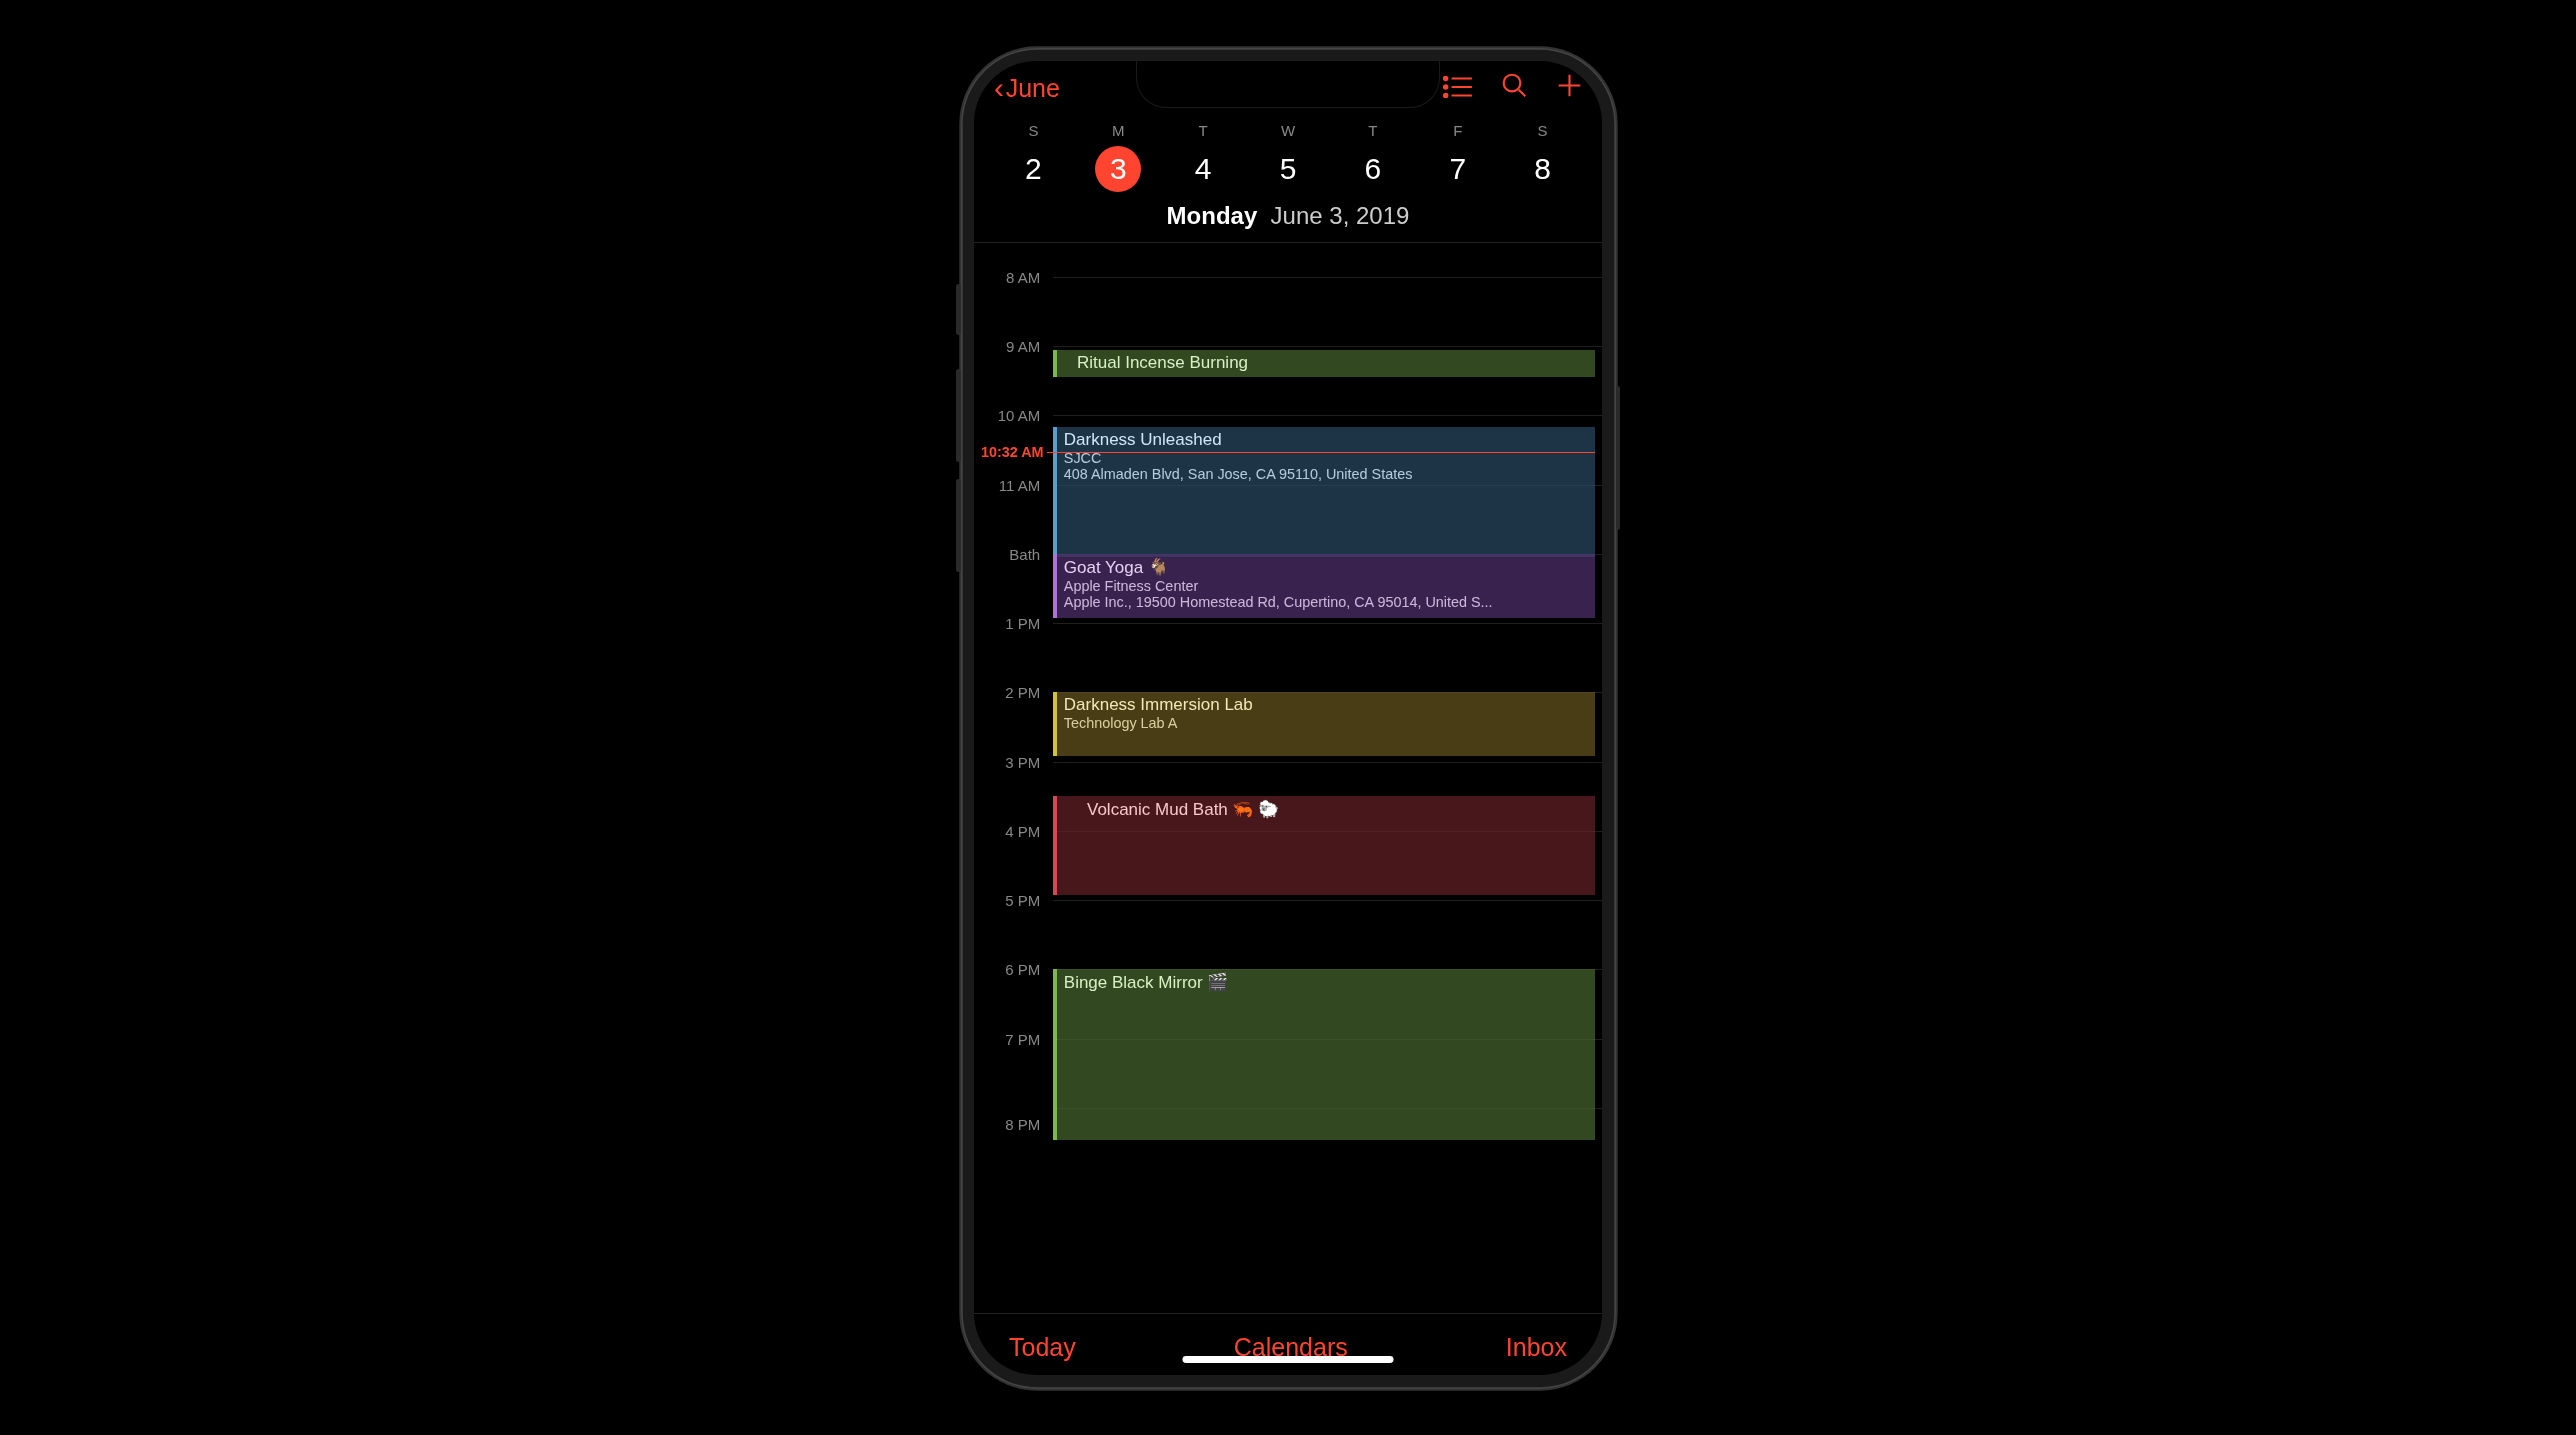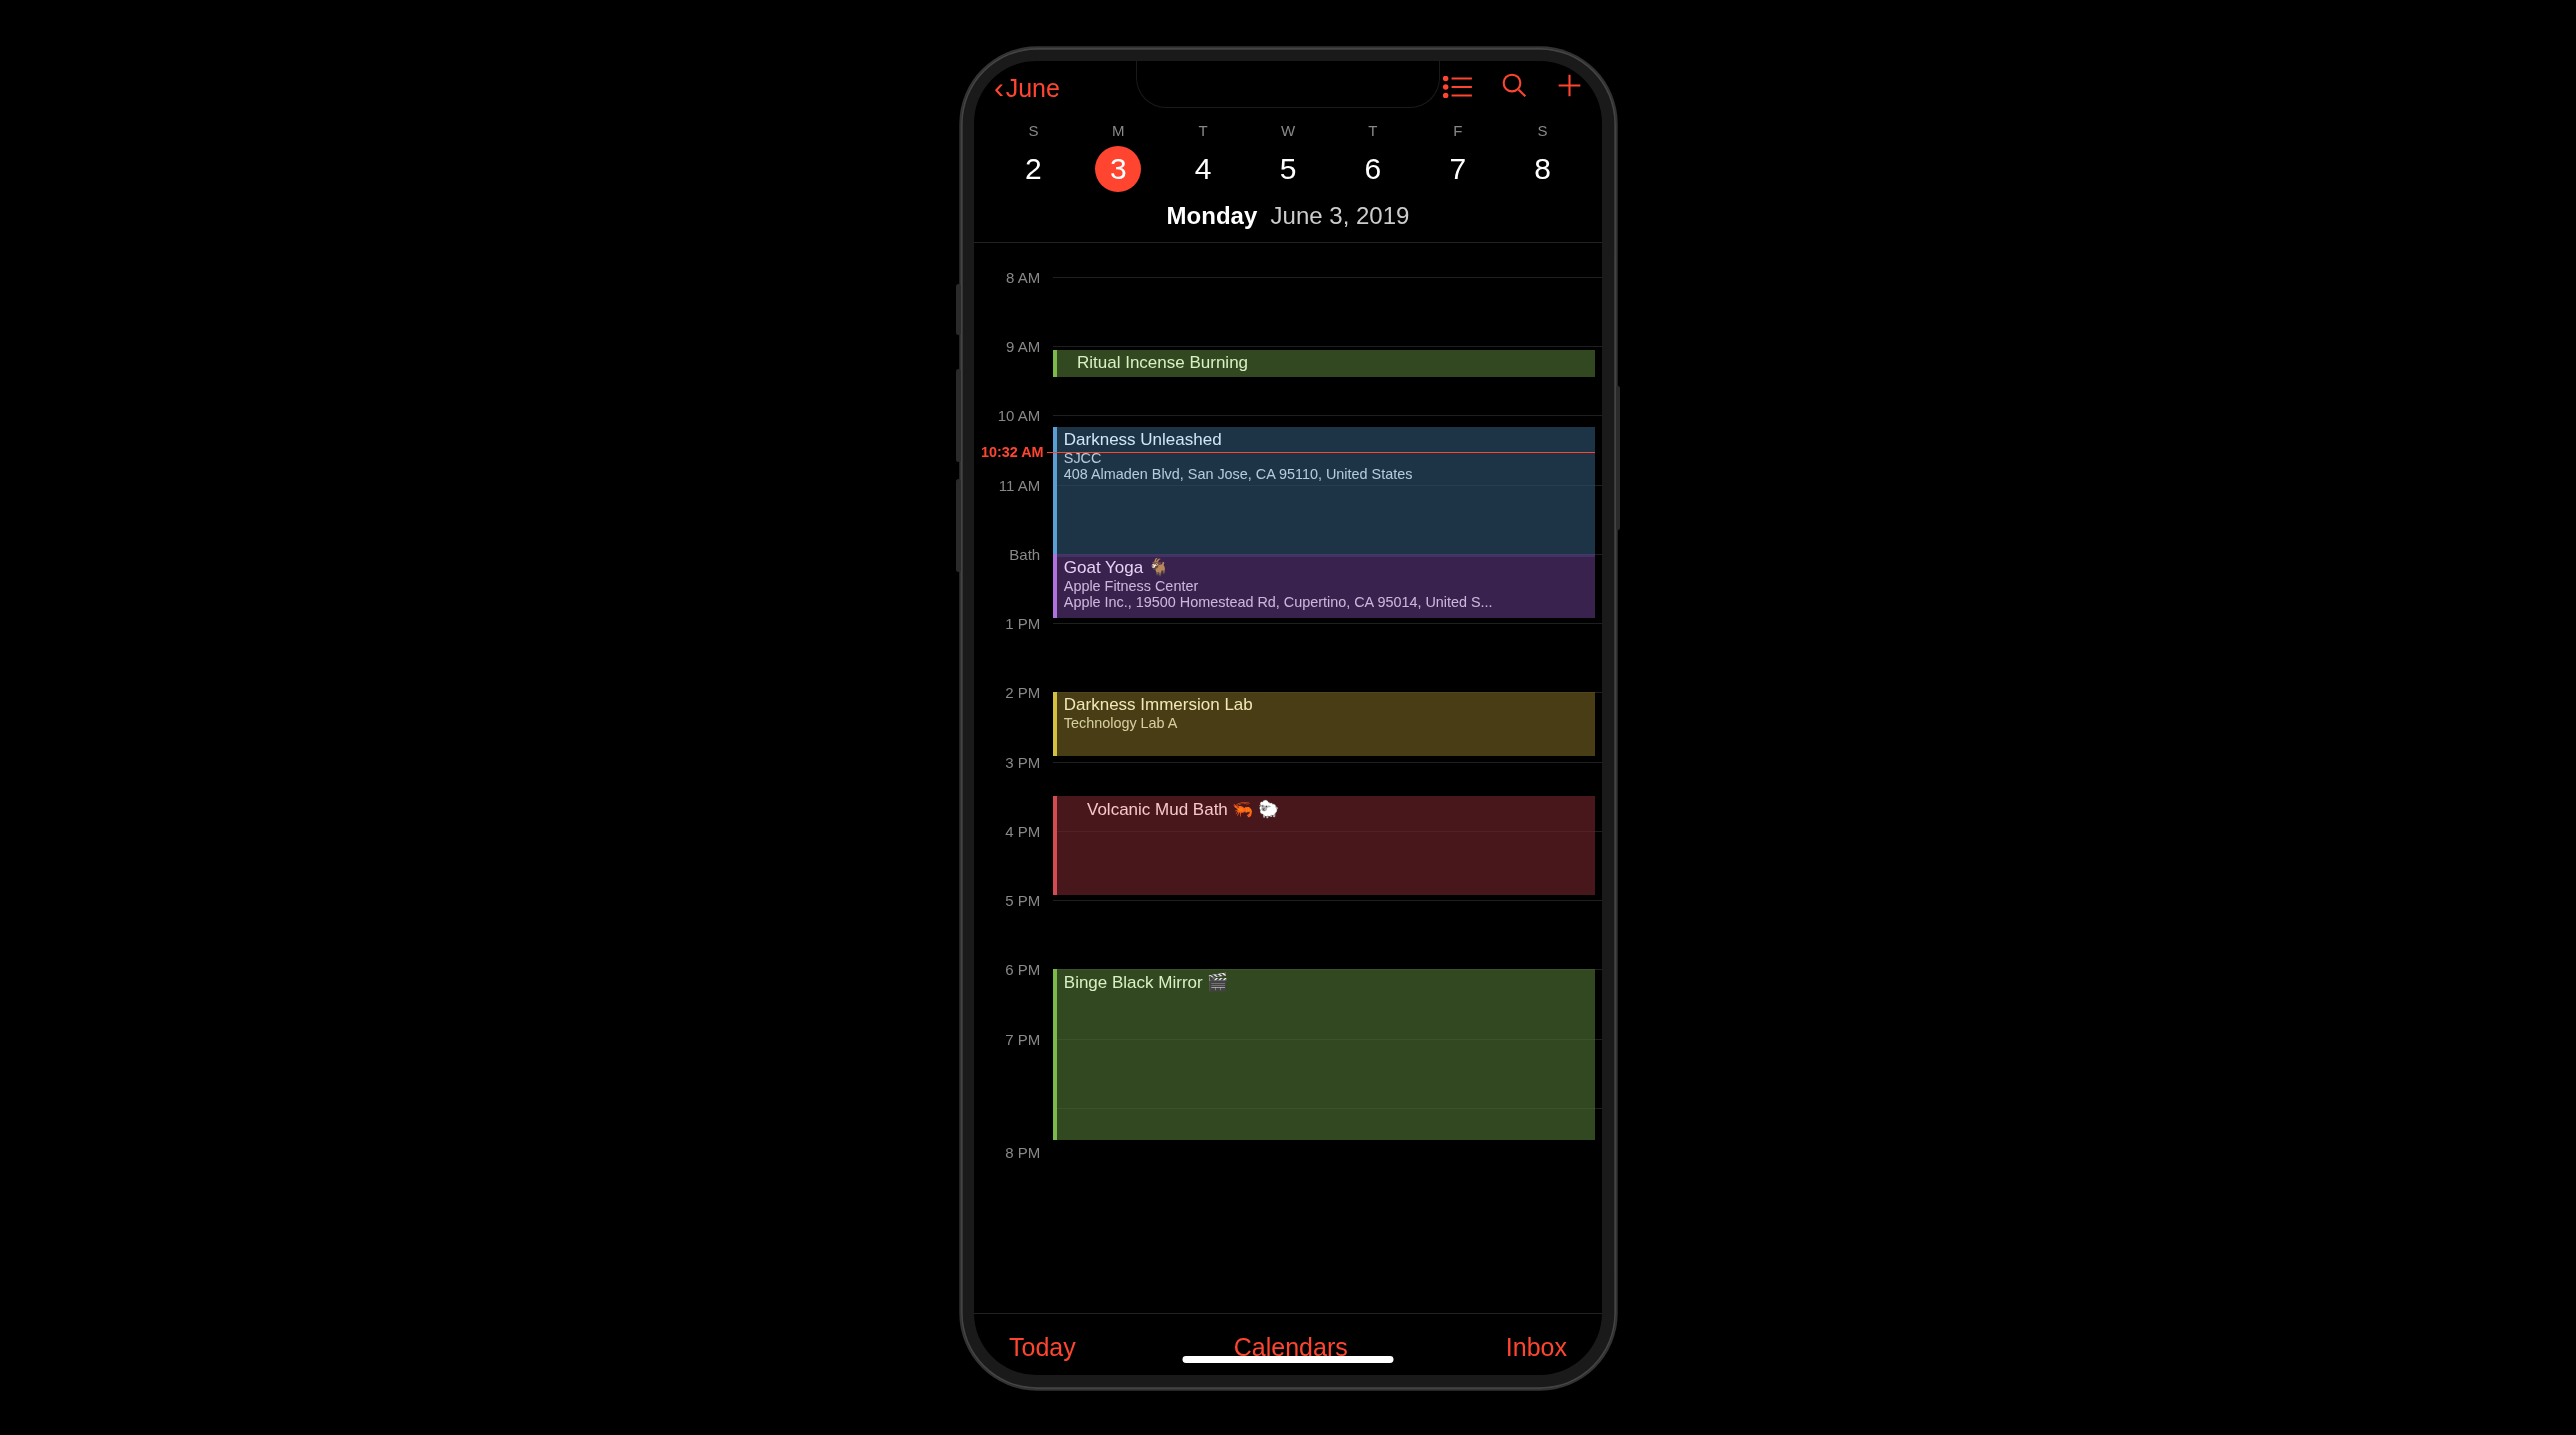--- a/index.html
+++ b/index.html
@@ -304,21 +304,21 @@
         <div class="hour-label" style="top: 519px;">3 PM</div>
         <div class="hour-row" style="top: 588px; left: 79px;"></div>
         <div class="hour-label" style="top: 588px;">4 PM</div>
         <div class="hour-row" style="top: 657px; left: 79px;"></div>
         <div class="hour-label" style="top: 657px;">5 PM</div>
         <div class="hour-row" style="top: 726px; left: 79px;"></div>
         <div class="hour-label" style="top: 726px;">6 PM</div>
         <div class="hour-row" style="top: 796px; left: 79px;"></div>
         <div class="hour-label" style="top: 796px;">7 PM</div>
         <div class="hour-row" style="top: 865px; left: 79px;"></div>
-        <div class="hour-label" style="top: 909px;">8 PM</div>
+        <div class="hour-label" style="top: 881px;">8 PM</div>
         <div class="now-label" style="top: 209px;">10:32 AM</div>
         <div class="now-line" style="top: 209px; left: 73px;"></div>
         <div class="event ev-green" style="top: 107px; height: 27px; padding-left: 20px;">
           <div class="title">Ritual Incense Burning</div>
         </div>
         <div class="event ev-blue" style="top: 176px; height: 130px;">
           <div class="title">Darkness Unleashed</div>
           <div class="loc">SJCC</div>
           <div class="addr">408 Almaden Blvd, San Jose, CA 95110, United States</div>
         </div>

